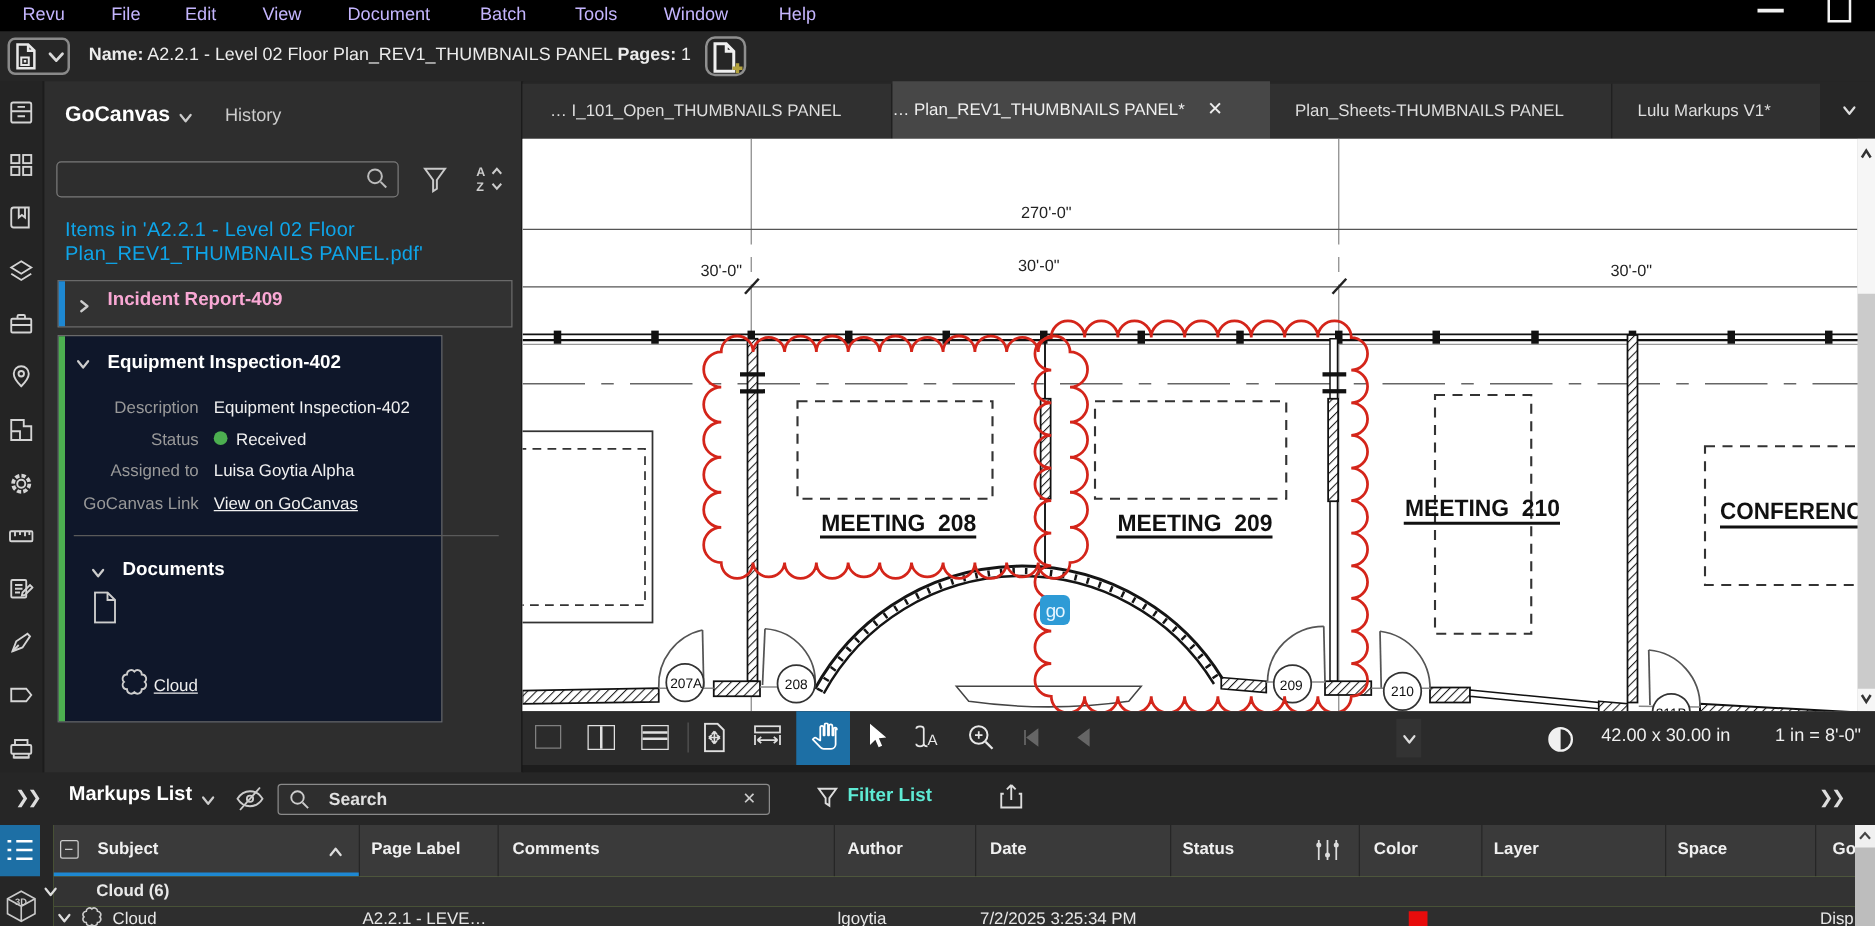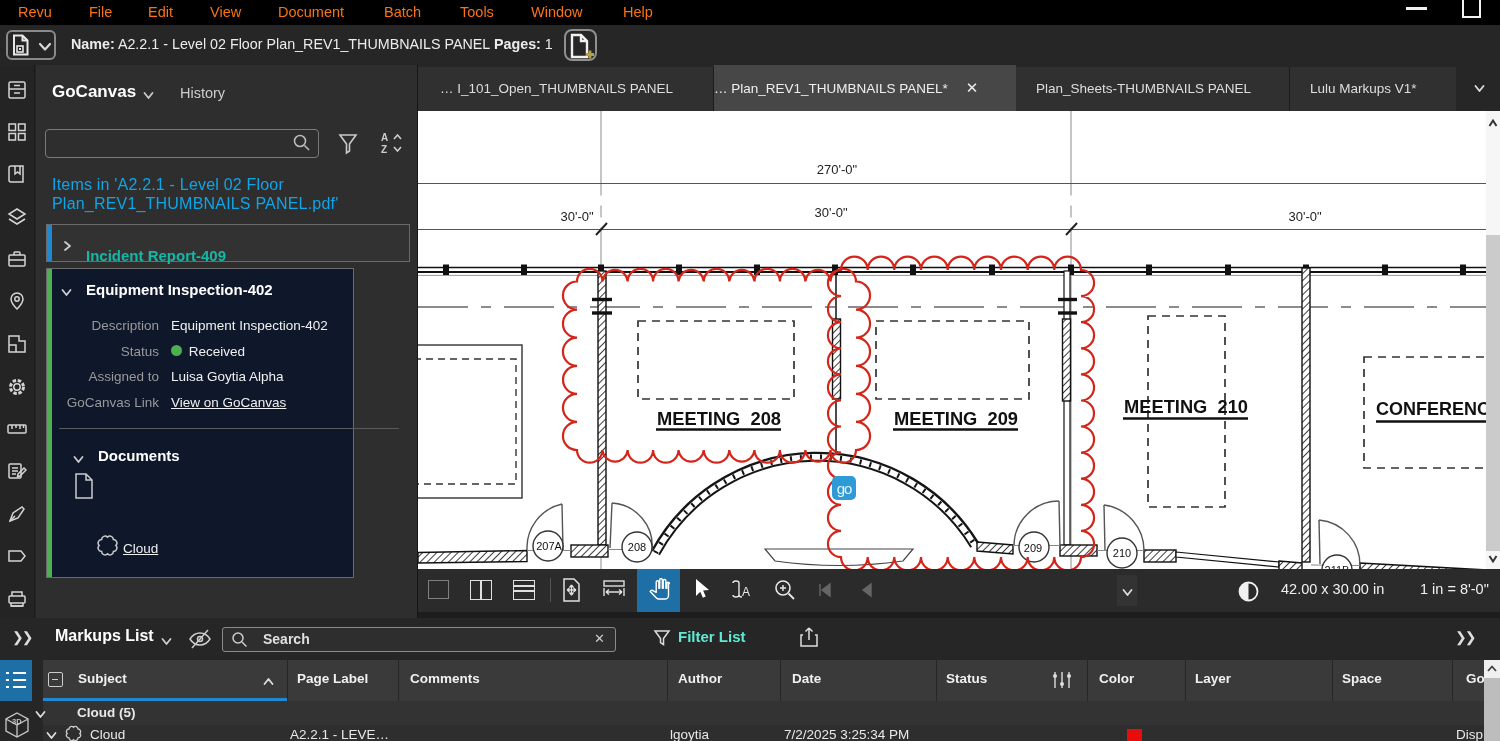--- a/index.html
+++ b/index.html
@@ -1,19 +1,19 @@
 <!DOCTYPE html>
 <html><head><meta charset="utf-8"><style>
 * {margin:0;padding:0;box-sizing:border-box}
 body {width:1500px;height:741px;overflow:hidden;font-family:"Liberation Sans",sans-serif;background:#262626;position:relative}
 .abs {position:absolute}
 </style></head>
 <body>
 
-<div class="abs" style="left:0;top:0;width:1500px;height:39px;background:#000;color:#f97316;font-size:14.5px">
+<div class="abs" style="left:0;top:0;width:1500px;height:39px;background:#000;color:#c4b5fd;font-size:14.5px">
 <span class="abs" style="left:18px;top:4px">Revu</span>
 <span class="abs" style="left:89px;top:4px">File</span>
 <span class="abs" style="left:148px;top:4px">Edit</span>
 <span class="abs" style="left:210px;top:4px">View</span>
 <span class="abs" style="left:278px;top:4px">Document</span>
 <span class="abs" style="left:384px;top:4px">Batch</span>
 <span class="abs" style="left:460px;top:4px">Tools</span>
 <span class="abs" style="left:531px;top:4px">Window</span>
 <span class="abs" style="left:623px;top:4px">Help</span>
 <div class="abs" style="left:1406px;top:7px;width:21px;height:3px;background:#f2f2f2"></div>
@@ -150,21 +150,21 @@
         <text x="3" y="22" font-size="10" font-weight="bold" fill="#ccc" font-family="Liberation Sans">Z</text>
         <path d="M16 8 l3.5 -4 l3.5 4 M16 16 l3.5 4 l3.5 -4" style="fill:none;stroke:#ccc;stroke-width:1.6"></path>
       </svg></div>
 <div class="abs" style="left:16px;top:111px;font-size:16px;color:#0ea5e9;line-height:18.5px;letter-spacing:0.2px">Items in 'A2.2.1 - Level 02 Floor<br>Plan_REV1_THUMBNAILS PANEL.pdf'</div>
 
 <div class="abs" style="left:10px;top:159px;width:364px;height:38px;background:#323232;border:1px solid #6a6a6a">
 <div class="abs" style="left:0;top:0;width:5px;height:100%;background:#1e88d2"></div>
 <div class="abs" style="left:14px;top:13px"><svg width="12" height="12" viewBox="0 0 12 12" style="" xmlns="http://www.w3.org/2000/svg">
           <path d="M4 2 l5 4 l-5 4" style="fill:none;stroke:#ccc;stroke-width:1.8;stroke-linecap:round;stroke-linejoin:round"></path>
         </svg></div>
-<span class="abs" style="left:39px;top:22px;font-weight:bold;font-size:15px;color:#14b8a6">Incident Report-409</span>
+<span class="abs" style="left:39px;top:6px;font-weight:bold;font-size:15px;color:#f9a8d4">Incident Report-409</span>
 </div>
 
 <div class="abs" style="left:10px;top:203px;width:308px;height:310px;background:#0f172a;border:1px solid #6a6a6a">
 <div class="abs" style="left:0;top:0;width:5px;height:100%;background:#4caf50"></div>
 <div class="abs" style="left:13px;top:15px"><svg width="12" height="12" viewBox="0 0 12 12" style="" xmlns="http://www.w3.org/2000/svg">
           <path d="M2.5 4 l4 5 l4 -5" style="fill:none;stroke:#ccc;stroke-width:1.8;stroke-linecap:round;stroke-linejoin:round"></path>
         </svg></div>
 <span class="abs" style="left:39px;top:12px;font-weight:bold;font-size:15px;color:#fff">Equipment Inspection-402</span>
 <div class="abs" style="left:0;top:44px;width:112px;text-align:right;color:#999;font-size:13.5px;line-height:25.5px">Description<br>Status<br>Assigned to<br>GoCanvas Link</div>
 <div class="abs" style="left:124px;top:44px;color:#f0f0f0;font-size:13.5px;line-height:25.5px">Equipment Inspection-402<br><span style="display:inline-block;width:11px;height:11px;border-radius:50%;background:#4caf50;margin-right:3px"></span> Received<br>Luisa Goytia Alpha<br><span style="text-decoration:underline">View on GoCanvas</span></div>
@@ -486,21 +486,21 @@
 <div class="abs" style="left:1142px;top:0;width:1px;height:41px;background:#262626"></div>
 <div class="abs" style="left:1289px;top:0;width:1px;height:41px;background:#262626"></div>
 <div class="abs" style="left:1409px;top:0;width:1px;height:41px;background:#262626"></div>
 <div class="abs" style="left:0;top:38px;width:244px;height:3px;background:#1e88d2"></div>
 </div>
 
 <div class="abs" style="left:0;top:41px;width:1441px;height:24px;background:#333">
 <div class="abs" style="left:-9px;top:5px"><svg width="12" height="12" viewBox="0 0 12 12" style="" xmlns="http://www.w3.org/2000/svg">
             <path d="M2.5 4 l4 5 l4 -5" style="fill:none;stroke:#ddd;stroke-width:1.8;stroke-linecap:round;stroke-linejoin:round"></path>
           </svg></div>
-<span class="abs" style="left:34px;top:4px;font-size:13.5px;font-weight:bold">Cloud (5)</span>
+<span class="abs" style="left:34px;top:4px;font-size:13.5px;font-weight:bold">Cloud (6)</span>
 </div>
 <div class="abs" style="left:0;top:65px;width:1441px;height:16px;background:#2e2e2e">
 <div class="abs" style="left:2px;top:2px"><svg width="12" height="12" viewBox="0 0 12 12" style="" xmlns="http://www.w3.org/2000/svg">
             <path d="M2.5 4 l4 5 l4 -5" style="fill:none;stroke:#ddd;stroke-width:1.8;stroke-linecap:round;stroke-linejoin:round"></path>
           </svg></div>
 <div class="abs" style="left:22px;top:0px"><svg width="17" height="17" viewBox="0 0 17 17" style="" xmlns="http://www.w3.org/2000/svg">
             <path d="M8.5 2.2 A2.6 2.6 0 0 1 13.0 4.0 A2.6 2.6 0 0 1 14.8 8.5 A2.6 2.6 0 0 1 13.0 13.0 A2.6 2.6 0 0 1 8.5 14.8 A2.6 2.6 0 0 1 4.0 13.0 A2.6 2.6 0 0 1 2.2 8.5 A2.6 2.6 0 0 1 4.0 4.0 A2.6 2.6 0 0 1 8.5 2.2 Z" style="fill:none;stroke:#ccc;stroke-width:1.3"></path>
           </svg></div>
 <span class="abs" style="left:47px;top:2px;font-size:13.5px">Cloud</span>
 <span class="abs" style="left:247px;top:2px;font-size:13.5px">A2.2.1 - LEVE…</span>

